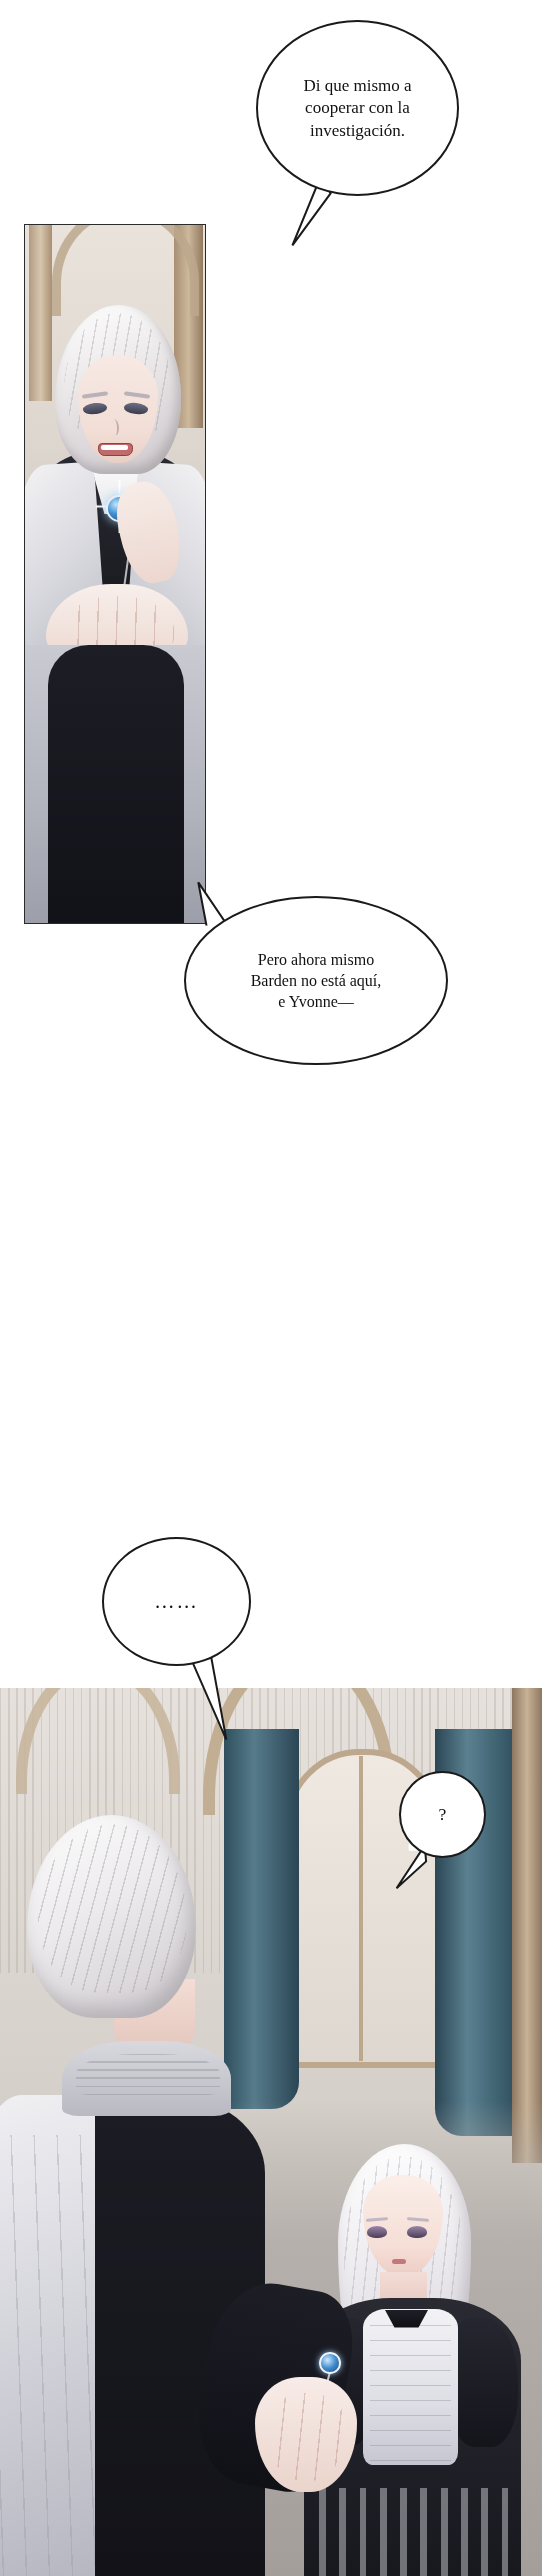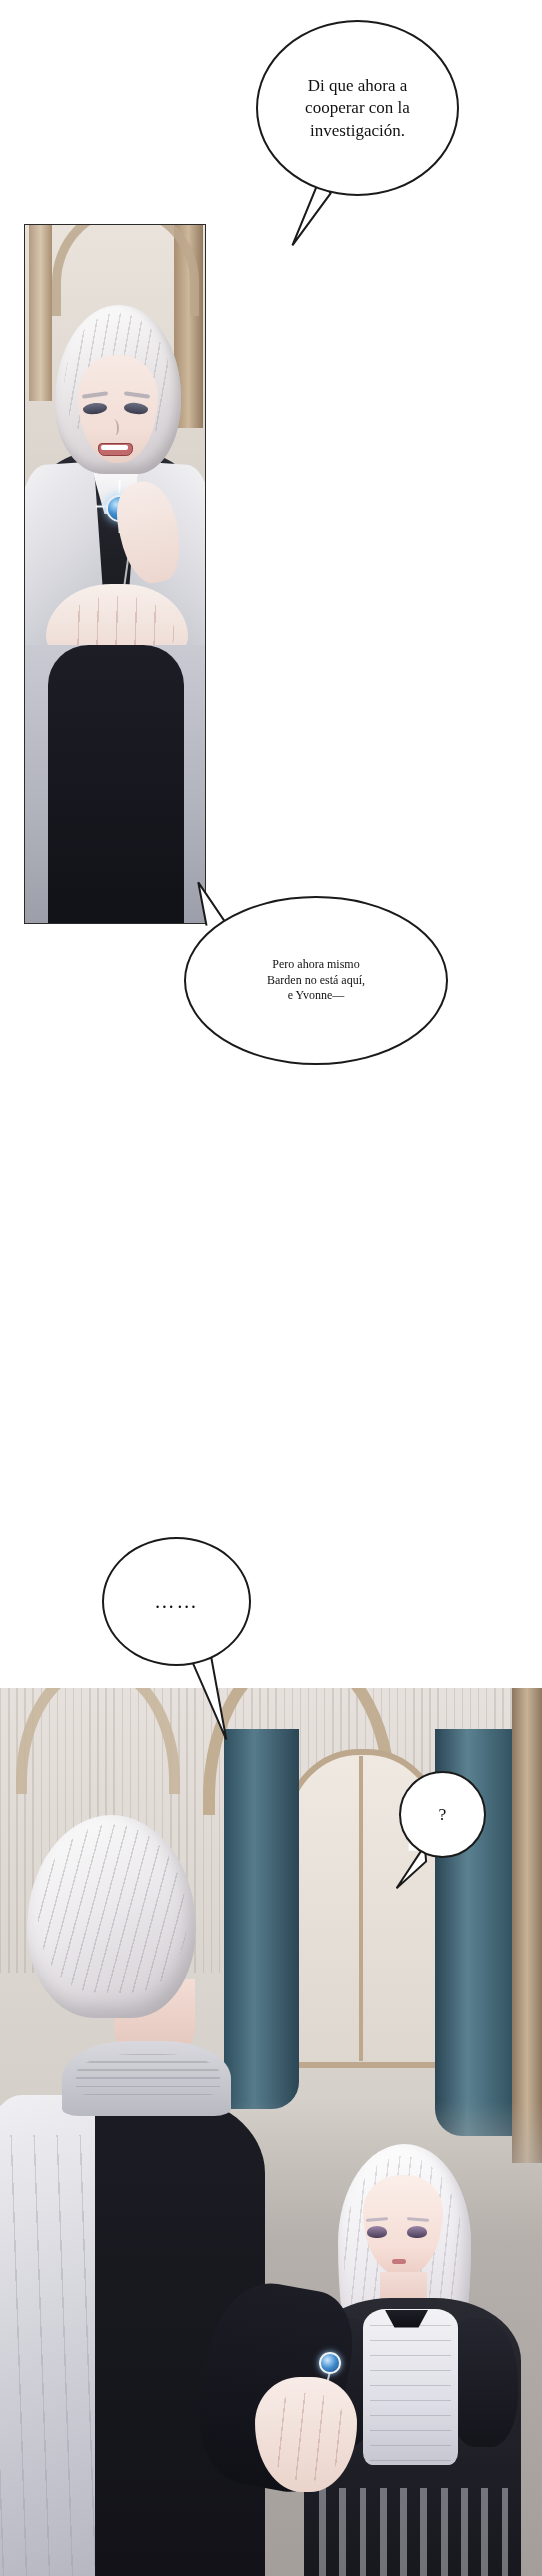--- a/index.html
+++ b/index.html
@@ -56,21 +56,21 @@
   }
   #tail-1 {
     left: 291px; top: 173px;
     width: 41px; height: 75px;
   }
 
   
   #bubble-2 {
     left: 184px; top: 896px;
     width: 264px; height: 169px;
-    font-size: 12px;
+    font-size: 16px;
   }
   #tail-2 {
     left: 194px; top: 881px;
     width: 41px; height: 54px;
   }
 
   
   #bubble-3 {
     left: 102px; top: 1537px;
     width: 149px; height: 129px;
@@ -532,21 +532,21 @@
     <div id="p2-m-brooch"></div>
     <div id="p2-m-hand"></div>
     <div id="p2-m-hand-lines"></div>
   </div>
 
   <svg class="tail" id="tail-1" viewBox="0 0 60 110">
     <polygon points="44,4 58,30 2,106" fill="#ffffff" stroke="#1a1a1a" stroke-width="3"></polygon>
     <rect x="10" y="0" width="48" height="10" fill="#ffffff"></rect>
   </svg>
   <div class="bubble" id="bubble-1">
-    <span class="txt">Di que ahora a
+    <span class="txt">Di que mismo a
 cooperar con la
 investigación.</span>
   </div>
 
   <svg class="tail" id="tail-2" viewBox="0 0 60 80">
     <polygon points="6,2 56,76 20,76" fill="#ffffff" stroke="#1a1a1a" stroke-width="3"></polygon>
     <rect x="14" y="66" width="48" height="12" fill="#ffffff"></rect>
   </svg>
   <div class="bubble" id="bubble-2">
     <span class="txt">Pero ahora mismo

